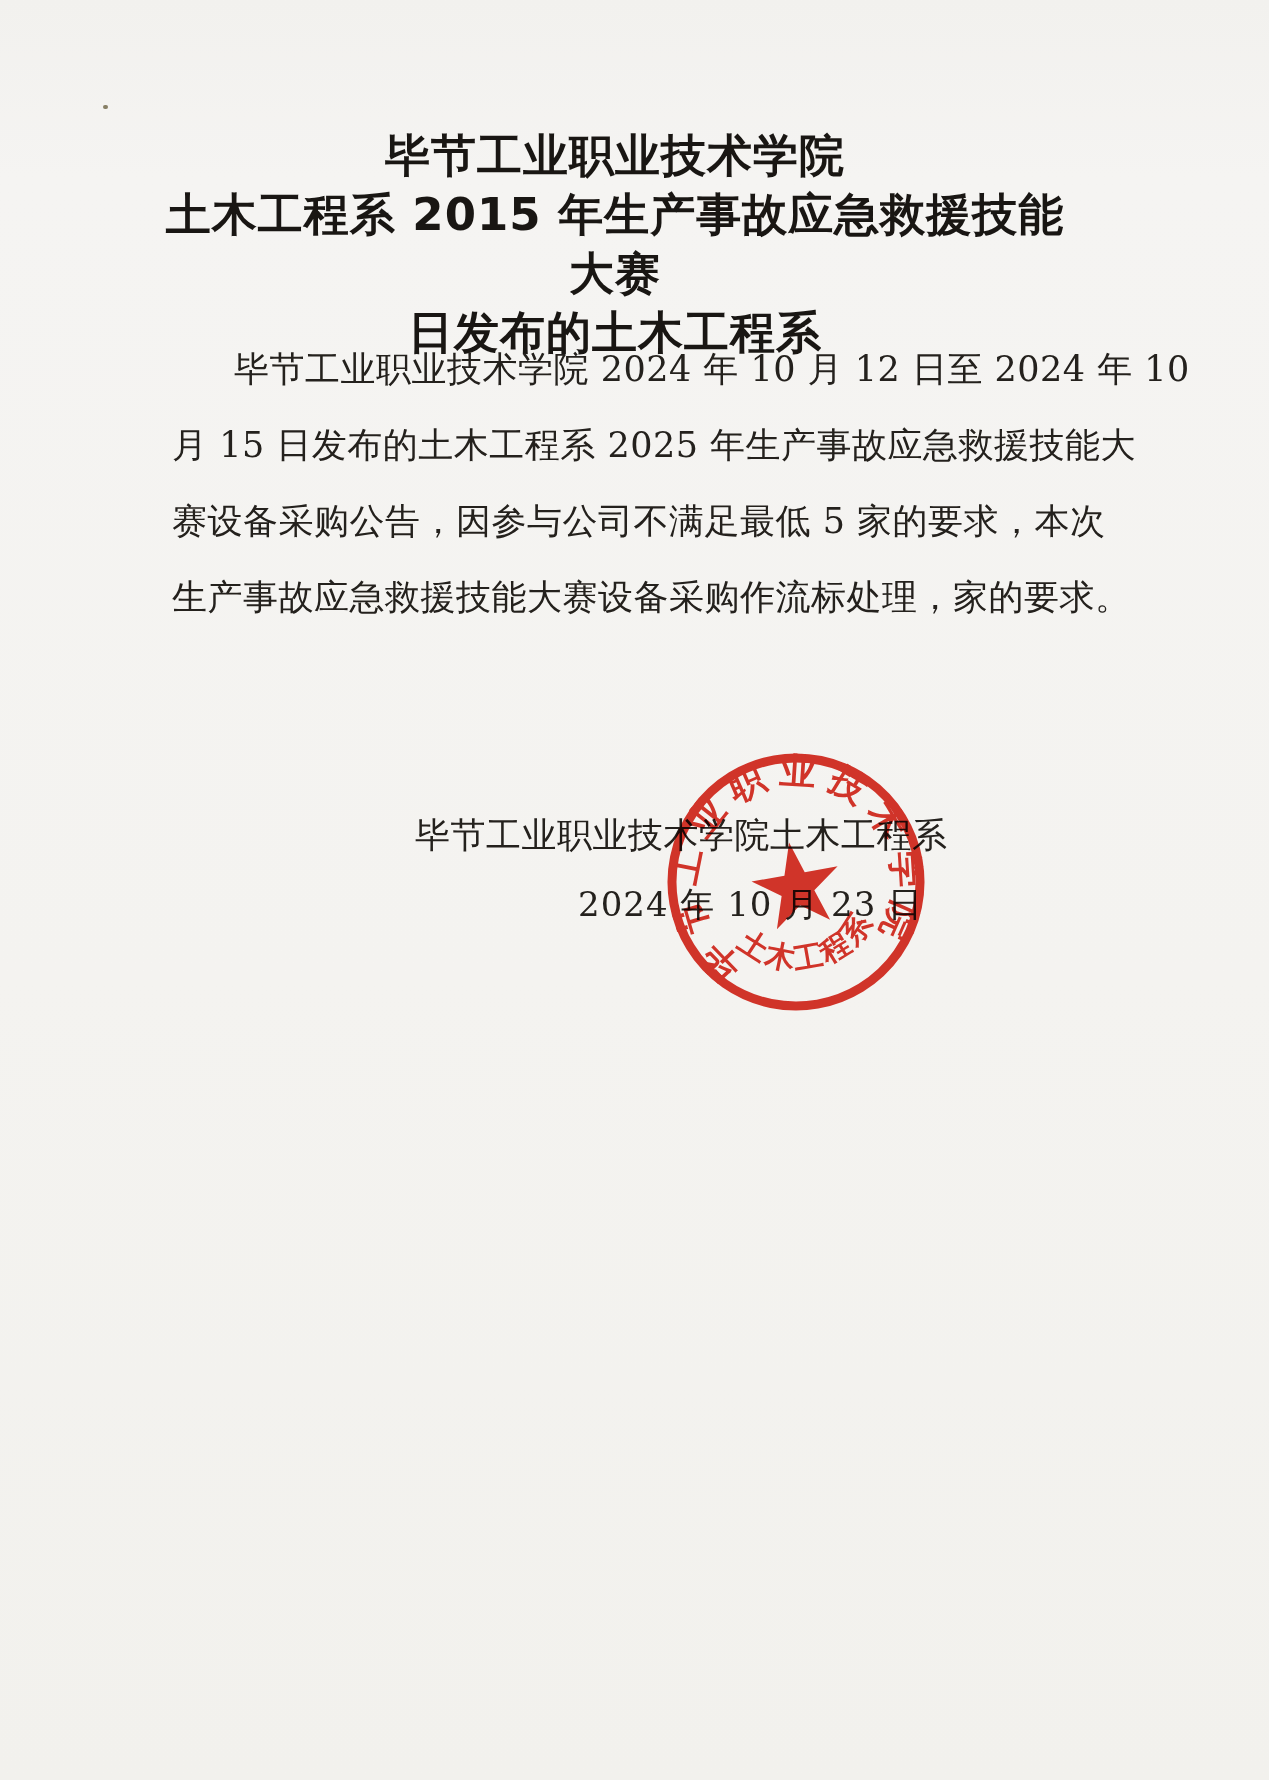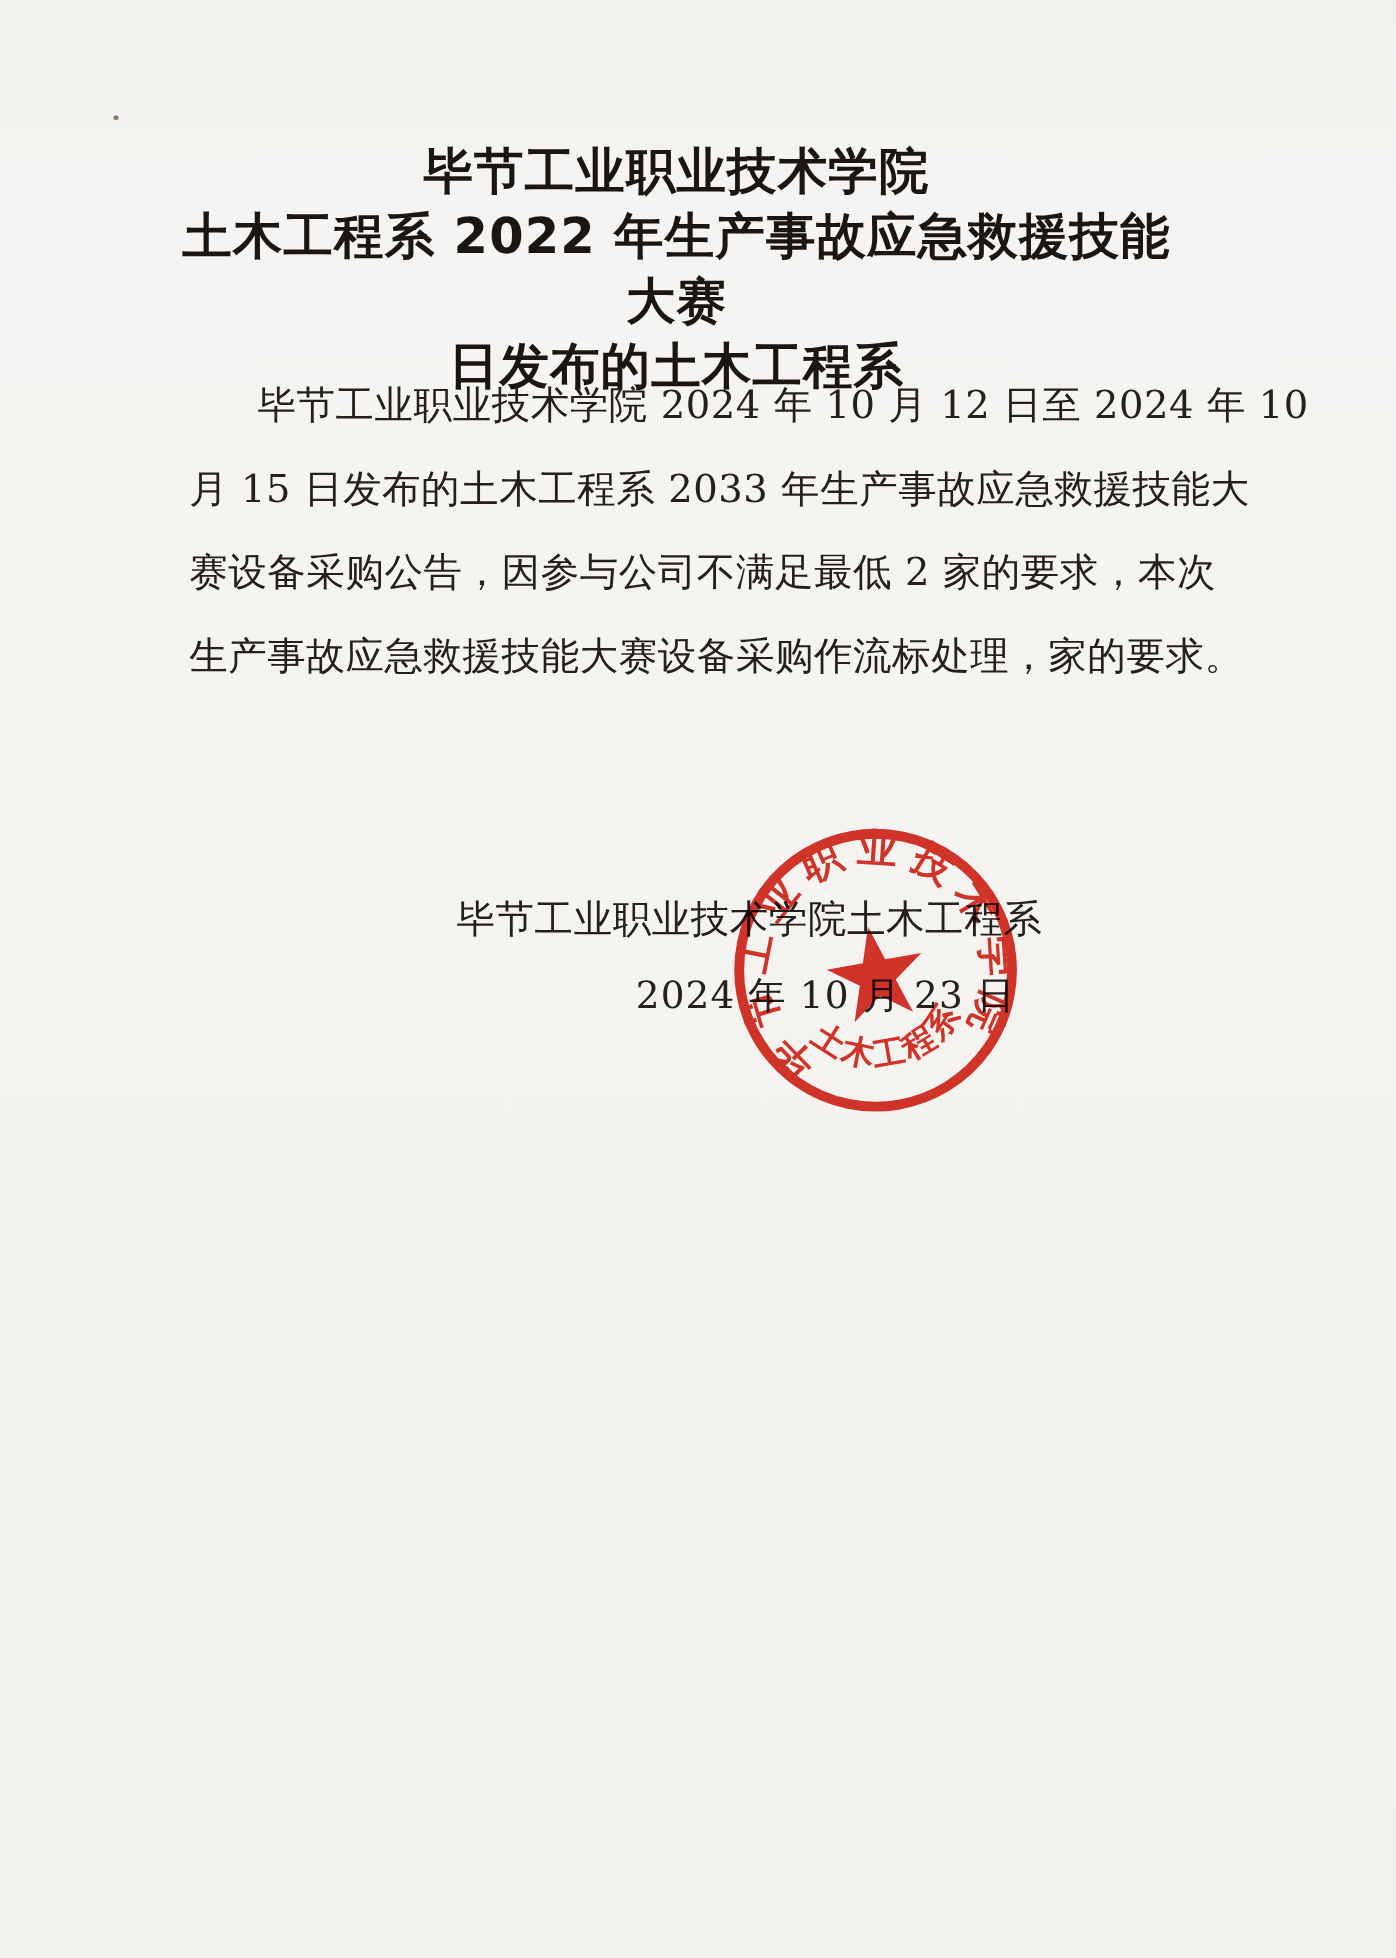--- a/index.html
+++ b/index.html
@@ -86,28 +86,28 @@
 </style>
 </head>
 <body>
 
 <div class="page">
 
   <div class="speck"></div>
 
   <div class="title">
     <div>毕节工业职业技术学院</div>
-    <div>土木工程系 2022 年生产事故应急救援技能大赛</div>
+    <div>土木工程系 2015 年生产事故应急救援技能大赛</div>
     <div>日发布的土木工程系</div>
   </div>
 
   <div class="body-block">
     <div class="body-line indent">毕节工业职业技术学院 2024 年 10 月 12 日至 2024 年 10</div>
-    <div class="body-line">月 15 日发布的土木工程系 2033 年生产事故应急救援技能大</div>
-    <div class="body-line">赛设备采购公告，因参与公司不满足最低 2 家的要求，本次</div>
+    <div class="body-line">月 15 日发布的土木工程系 2025 年生产事故应急救援技能大</div>
+    <div class="body-line">赛设备采购公告，因参与公司不满足最低 5 家的要求，本次</div>
     <div class="body-line">生产事故应急救援技能大赛设备采购作流标处理，家的要求。</div>
   </div>
 
   <div class="signature">毕节工业职业技术学院土木工程系</div>
 
   <div class="date">2024 年 10 月 23 日</div>
 
   <svg class="seal" viewBox="-150 -150 300 300" xmlns="http://www.w3.org/2000/svg">
     <g transform="rotate(-10)">
       <circle cx="0" cy="0" r="124" fill="none" stroke="#d8261b" stroke-width="9"></circle>

